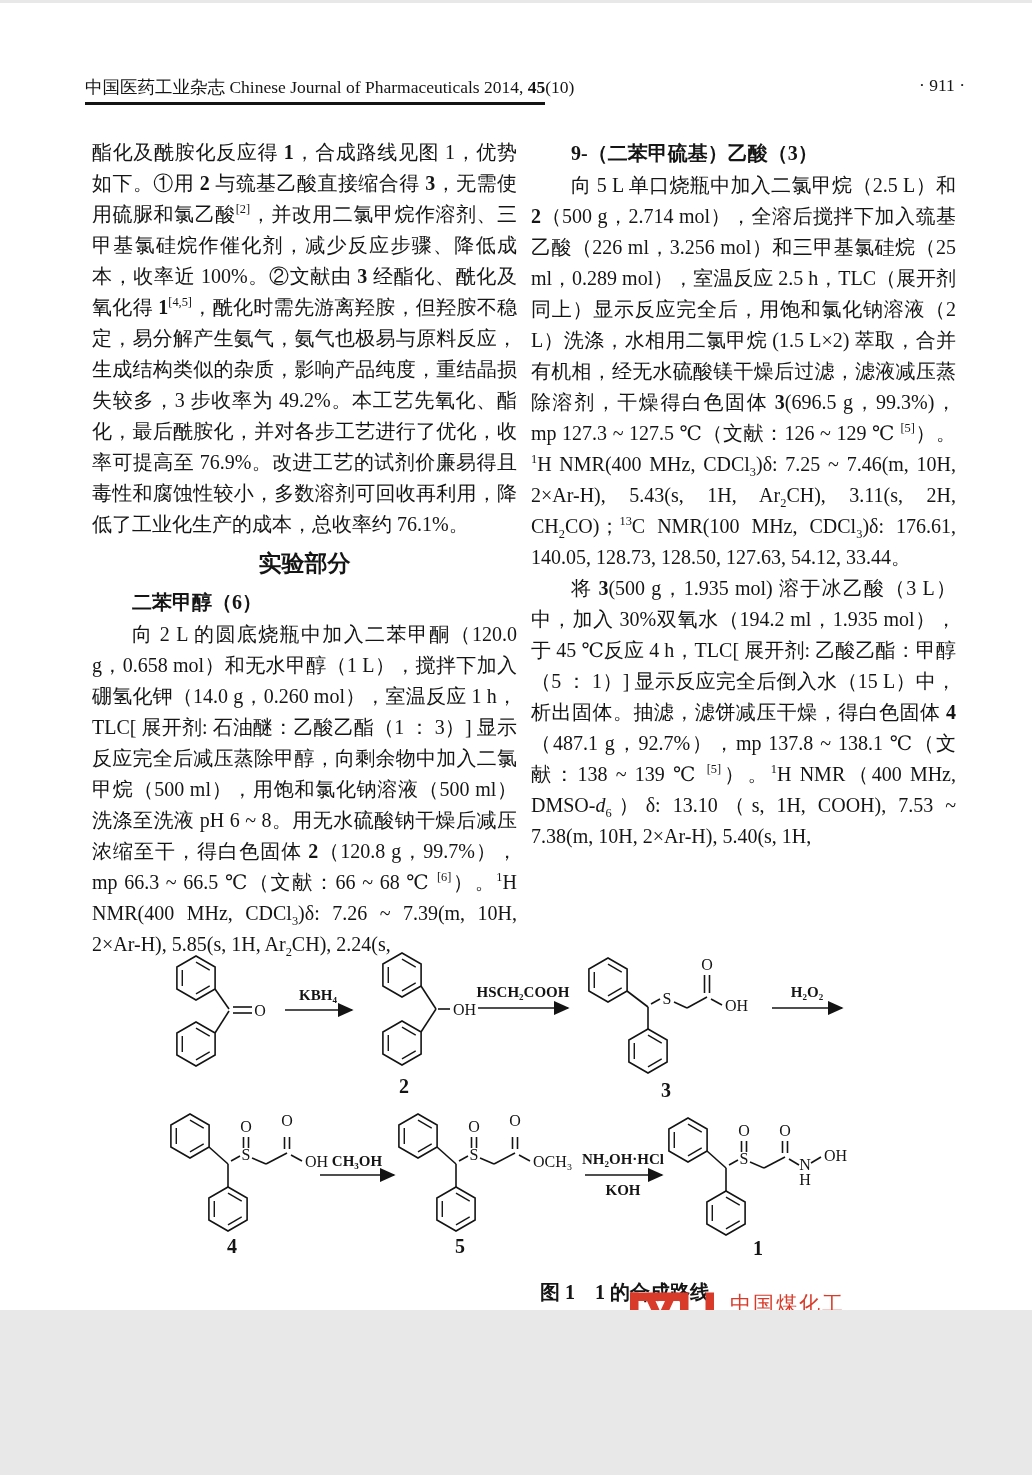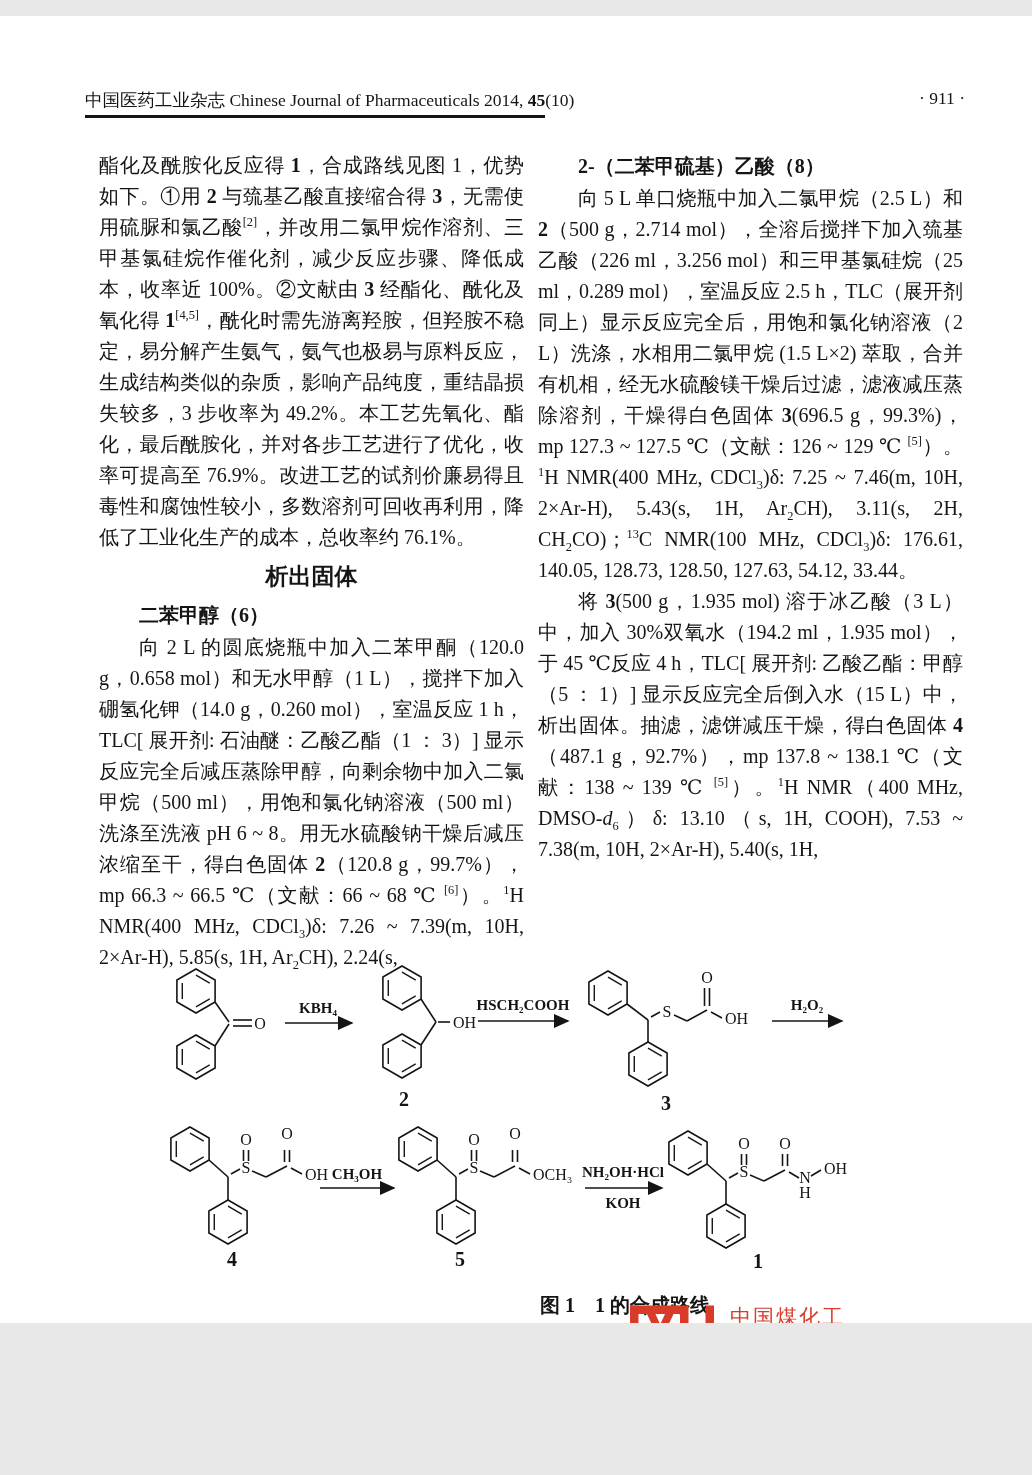--- a/index.html
+++ b/index.html
@@ -1,21 +1,21 @@
 <!DOCTYPE html>
 <html lang="zh"><head>
 <meta charset="utf-8">
 <style>
   html,body{margin:0;padding:0;background:#e8e8e8;}
-  .page{position:relative;width:1032px;height:1307px;margin:16px auto;background:#ffffff;
+  .page{position:relative;width:1032px;height:1307px;margin:3px auto;background:#ffffff;
         font-family:"Liberation Serif","DejaVu Serif",serif;color:#151515;overflow:hidden;}
   .header{position:absolute;top:72px;left:85px;width:880px;display:flex;
           justify-content:space-between;font-size:17.5px;}
   .rule{position:absolute;top:99px;left:85px;width:460px;height:3px;background:#141414;}
-  .columns{position:absolute;top:134px;left:99px;width:880px;display:flex;gap:14px;}
+  .columns{position:absolute;top:134px;left:84px;width:880px;display:flex;gap:14px;justify-content:center;}
   .col{width:425px;font-size:20px;line-height:31px;text-align:justify;}
   .col p{margin:0;}
   .indent{text-indent:2em;}
   h2.sec{font-size:23px;font-weight:bold;text-align:center;margin:7px 0 6px 0;line-height:34px;}
   h3.sub{font-size:20px;font-weight:bold;margin:1px 0;line-height:31px;text-indent:2em;text-align:left;}
   sup{font-size:0.62em;vertical-align:super;line-height:0;}
   sub{font-size:0.62em;vertical-align:sub;line-height:0;}
   .scheme{position:absolute;left:0;top:925px;width:1032px;height:350px;}
   .scheme text{font-family:"Liberation Serif","DejaVu Serif",serif;fill:#141414;}
   .reagent{font-size:15px;font-weight:bold;}
@@ -37,26 +37,26 @@
 
   <div class="header">
     <span><span>中国医药工业杂志  Chinese Journal of Pharmaceuticals 2014, </span><b>45</b><span>(10)</span></span>
     <span>· 911 ·</span>
   </div>
   <div class="rule"></div>
 
   <div class="columns">
     <div class="col">
       <p><span>酯化及酰胺化反应得 </span><b>1</b><span>，合成路线见图 1，优势如下。①用 </span><b>2</b><span> 与巯基乙酸直接缩合得 </span><b>3</b><span>，无需使用硫脲和氯乙酸</span><sup>[2]</sup><span>，并改用二氯甲烷作溶剂、三甲基氯硅烷作催化剂，减少反应步骤、降低成本，收率近 100%。②文献由 </span><b>3</b><span> 经酯化、酰化及氧化得 </span><b>1</b><sup>[4,5]</sup><span>，酰化时需先游离羟胺，但羟胺不稳定，易分解产生氨气，氨气也极易与原料反应，生成结构类似的杂质，影响产品纯度，重结晶损失较多，3 步收率为 49.2%。本工艺先氧化、酯化，最后酰胺化，并对各步工艺进行了优化，收率可提高至 76.9%。改进工艺的试剂价廉易得且毒性和腐蚀性较小，多数溶剂可回收再利用，降低了工业化生产的成本，总收率约 76.1%。</span></p>
-      <h2 class="sec">析出固体</h2>
+      <h2 class="sec">实验部分</h2>
       <h3 class="sub"><b>二苯甲醇（6）</b></h3>
       <p class="indent"><span>向 2 L 的圆底烧瓶中加入二苯甲酮（120.0 g，0.658 mol）和无水甲醇（1 L），搅拌下加入硼氢化钾（14.0 g，0.260 mol），室温反应 1 h，TLC[ 展开剂: 石油醚：乙酸乙酯（1 ： 3）] 显示反应完全后减压蒸除甲醇，向剩余物中加入二氯甲烷（500 ml），用饱和氯化钠溶液（500 ml）洗涤至洗液 pH 6 ~ 8。用无水硫酸钠干燥后减压浓缩至干，得白色固体 </span><b>2</b><span>（120.8 g，99.7%），mp 66.3 ~ 66.5 ℃（文献：66 ~ 68 ℃ </span><sup>[6]</sup><span>）。</span><sup>1</sup><span>H NMR(400 MHz, CDCl</span><sub>3</sub><span>)δ: 7.26 ~ 7.39(m, 10H, 2×Ar-H), 5.85(s, 1H, Ar</span><sub>2</sub><span>CH), 2.24(s,</span></p>
     </div>
     <div class="col">
-      <h3 class="sub"><b>2-（二苯甲硫基）乙酸（8）</b></h3>
+      <h3 class="sub"><b>9-（二苯甲硫基）乙酸（3）</b></h3>
       <p class="indent"><span>向 5 L 单口烧瓶中加入二氯甲烷（2.5 L）和 </span><b>2</b><span>（500 g，2.714 mol），全溶后搅拌下加入巯基乙酸（226 ml，3.256 mol）和三甲基氯硅烷（25 ml，0.289 mol），室温反应 2.5 h，TLC（展开剂同上）显示反应完全后，用饱和氯化钠溶液（2 L）洗涤，水相用二氯甲烷 (1.5 L×2) 萃取，合并有机相，经无水硫酸镁干燥后过滤，滤液减压蒸除溶剂，干燥得白色固体 </span><b>3</b><span>(696.5 g，99.3%)，mp 127.3 ~ 127.5 ℃（文献：126 ~ 129 ℃ </span><sup>[5]</sup><span>）。</span><sup>1</sup><span>H NMR(400 MHz, CDCl</span><sub>3</sub><span>)δ: 7.25 ~ 7.46(m, 10H, 2×Ar-H), 5.43(s, 1H, Ar</span><sub>2</sub><span>CH), 3.11(s, 2H, CH</span><sub>2</sub><span>CO)；</span><sup>13</sup><span>C NMR(100 MHz, CDCl</span><sub>3</sub><span>)δ: 176.61, 140.05, 128.73, 128.50, 127.63, 54.12, 33.44。</span></p>
       <p class="indent"><span>将 </span><b>3</b><span>(500 g，1.935 mol) 溶于冰乙酸（3 L）中，加入 30%双氧水（194.2 ml，1.935 mol），于 45 ℃反应 4 h，TLC[ 展开剂: 乙酸乙酯：甲醇（5 ： 1）] 显示反应完全后倒入水（15 L）中，析出固体。抽滤，滤饼减压干燥，得白色固体 </span><b>4</b><span>（487.1 g，92.7%），mp 137.8 ~ 138.1 ℃（文献：138 ~ 139 ℃ </span><sup>[5]</sup><span>）。</span><sup>1</sup><span>H NMR（400 MHz, DMSO-</span><i>d</i><sub>6</sub><span>）δ: 13.10（s, 1H, COOH), 7.53 ~ 7.38(m, 10H, 2×Ar-H), 5.40(s, 1H,</span></p>
     </div>
   </div>
 
   <svg class="scheme" viewBox="0 925 1032 350">
     <defs>
       <marker id="ah" markerWidth="11" markerHeight="9" refX="9" refY="4.5" orient="auto">
         <path d="M0,0 L10,4.5 L0,9 Z" fill="#141414"></path>
       </marker>

